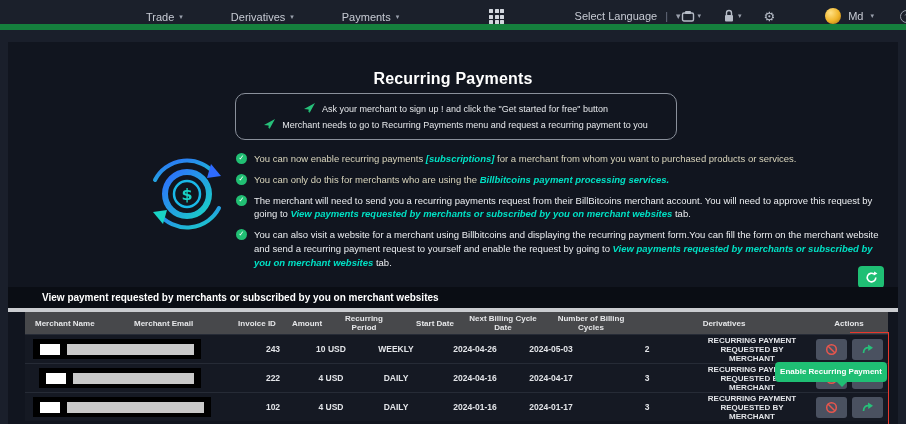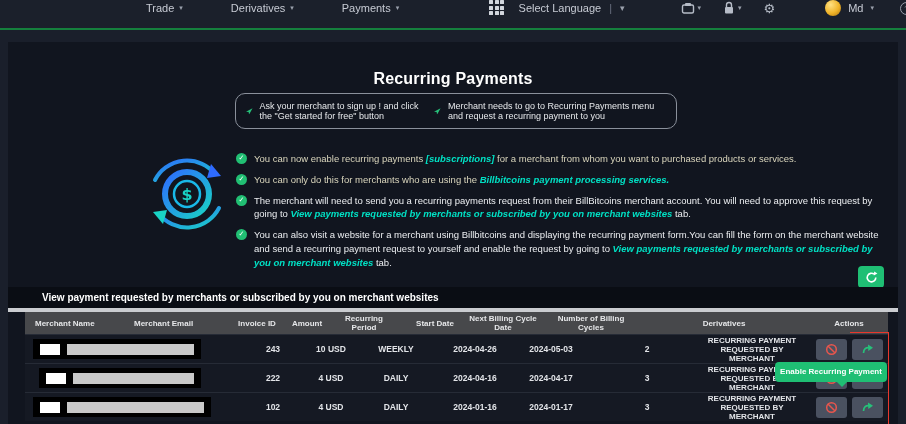--- a/index.html
+++ b/index.html
@@ -3,46 +3,46 @@
 <meta charset="utf-8">
 <style>
   html,body{margin:0;padding:0;background:#10141d;}
   *{box-sizing:border-box;}
   #screen{position:relative;width:906px;height:424px;background:#1a1f2b;
     font-family:"Liberation Sans","DejaVu Sans",sans-serif;overflow:hidden;color:#e8e9ec;}
   .glyph{font-family:"DejaVu Sans",sans-serif;}
 
   
   .topnav{position:absolute;top:0;left:0;right:0;height:30px;background:#1b202b;
-    display:flex;align-items:flex-start;border-bottom:2px solid #15803d;}
+    display:flex;align-items:flex-end;border-bottom:6px solid #15803d;}
   .nav-left{display:flex;align-items:center;gap:48px;margin-left:146px;}
   .nav-item{display:flex;align-items:center;gap:5px;color:#c7cbd4;font-size:11px;cursor:pointer;}
   .caret{font-size:7px;color:#9aa0ac;}
   .grid-icon{margin-left:42px;display:grid;grid-template-columns:repeat(3,4px);
     grid-template-rows:repeat(3,4px);gap:1.5px;cursor:pointer;}
   .grid-icon span{background:#d3d7de;border-radius:.5px;}
   .nav-right{margin-left:auto;display:flex;align-items:center;}
-  .lang{display:flex;align-items:center;gap:8px;color:#c7cbd4;font-size:11px;margin-right:56px;cursor:pointer;}
+  .lang{display:flex;align-items:center;gap:8px;color:#c7cbd4;font-size:11px;cursor:pointer;}
   .lang .pipe{color:#6a7080;}
   .icon-btn{display:flex;align-items:center;gap:3px;margin-right:22px;cursor:pointer;}
   .gear{font-size:13px;color:#b6bcc7;margin-right:50px;cursor:pointer;}
   .user{display:flex;align-items:center;gap:7px;margin-right:26px;cursor:pointer;}
   .avatar{width:16px;height:16px;border-radius:50%;
     background:radial-gradient(circle at 35% 30%,#ffe082,#f0b429 55%,#a8700e);}
   .user-name{color:#c7cbd4;font-size:11px;}
   .help-icon{width:13px;height:13px;border:1.4px solid #989eaa;border-radius:50%;
     color:#989eaa;font-size:8px;line-height:11px;text-align:center;margin-right:-7px;cursor:pointer;}
 
   
   .panel{position:absolute;left:8px;right:8px;top:42px;bottom:0;background:#11151f;}
   .page-title{position:absolute;top:28px;left:0;width:100%;text-align:center;
     font-size:16px;font-weight:bold;color:#ffffff;letter-spacing:.2px;}
 
-  .info-box{position:absolute;left:227px;top:51px;width:442px;height:36px;
-    border:1px solid #8a909b;border-radius:10px;display:flex;flex-direction:row;
+  .info-box{position:absolute;left:227px;top:51px;width:442px;height:47px;
+    border:1px solid #8a909b;border-radius:10px;display:flex;flex-direction:column;
     justify-content:center;gap:5px;padding:4px 10px;}
   .info-line{display:flex;align-items:center;justify-content:center;gap:7px;
     font-size:9px;color:#e6e8eb;}
 
   .recur-icon{position:absolute;left:133px;top:106px;}
 
   .bullets{position:absolute;left:228px;top:110px;width:654px;}
   .bullet{display:flex;gap:7px;margin-bottom:7px;font-size:9.5px;line-height:1.45;}
   .check{flex:0 0 auto;width:11px;height:11px;border-radius:50%;background:#21bf73;
     color:#fff;font-size:7px;line-height:11px;text-align:center;margin-top:1px;font-weight:bold;}

